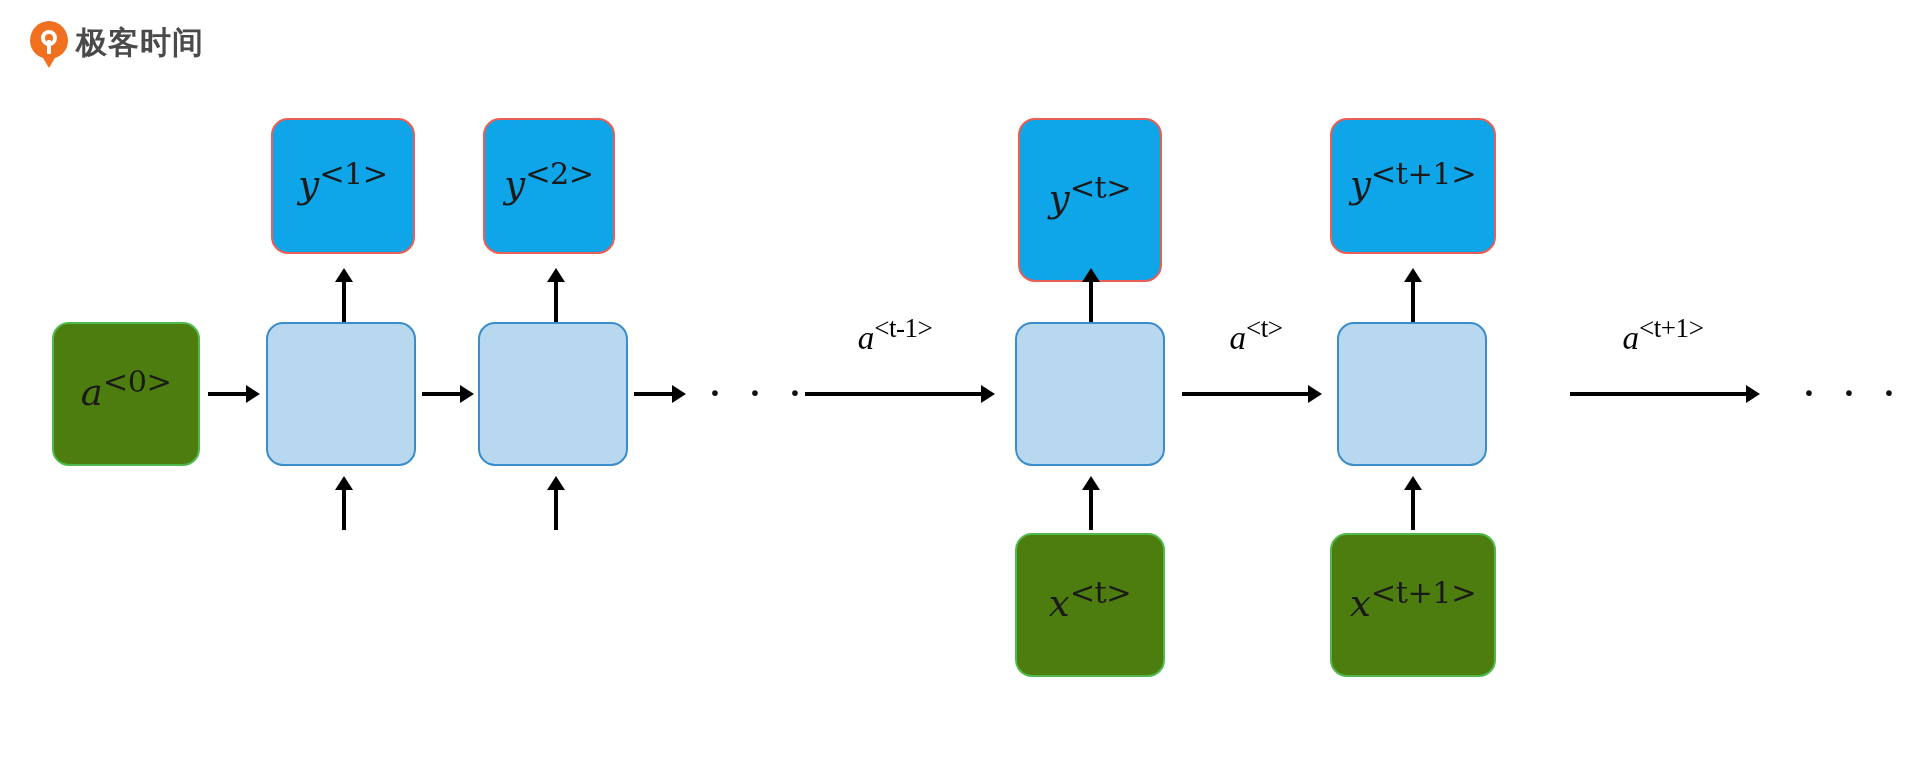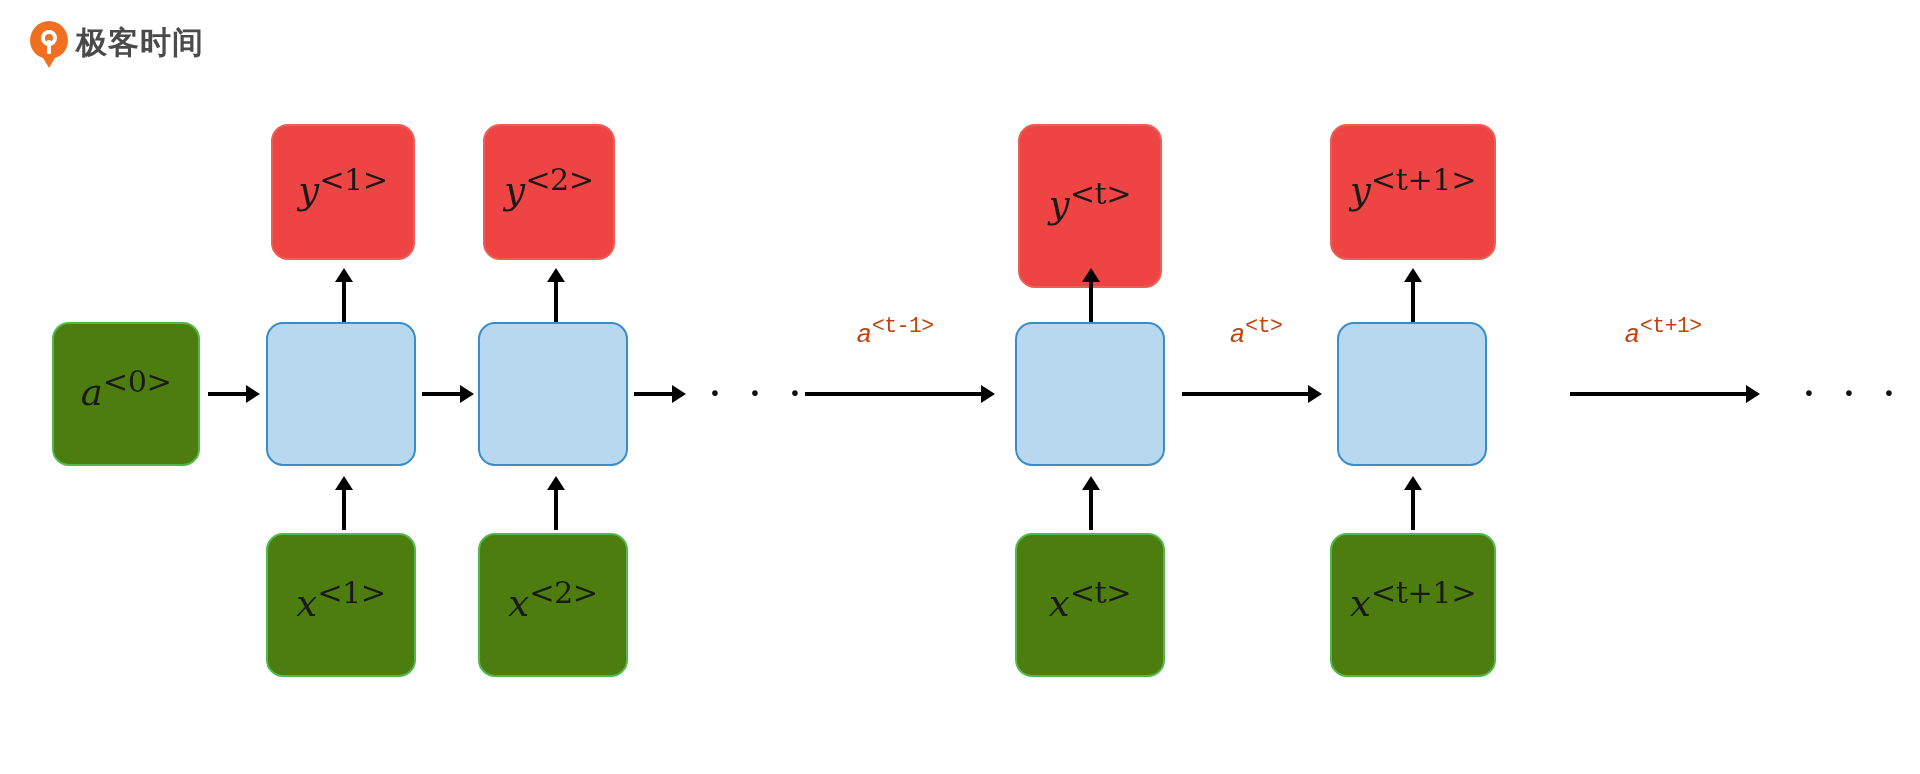--- a/index.html
+++ b/index.html
@@ -91,21 +91,21 @@
     transform: translateY(-2px);
   }
   .node .lbl sup {
     font-size: 0.82em;
     font-style: normal;
     letter-spacing: -0.5px;
     vertical-align: super;
     line-height: 0;
   }
 
-  .node-pink  { background: #ef4444; border-color: #ea5f55; margin-top: 6px; }
+  .node-pink  { background: #0ea5e9; border-color: #ea5f55; }
   .node-blue  { background: #b7d8ee; border-color: #3a8cca; }
   .node-green { background: #4d7c0f; border-color: #4fb94b; }
 
   
   .arrow-v, .arrow-h { position: absolute; }
   .arrow-v .shaft {
     position: absolute; left: 50%; transform: translateX(-50%);
     width: 4px; background: #000; top: 9px; bottom: 0;
   }
   .arrow-v .head {
@@ -122,24 +122,24 @@
   .arrow-h .head {
     position: absolute; top: 50%; right: 0; transform: translateY(-50%);
     width: 0; height: 0;
     border-top: 9px solid transparent;
     border-bottom: 9px solid transparent;
     border-left: 14px solid #000;
   }
 
   .edge-label {
     position: absolute;
-    font-family: Liberation Mono, monospace;
+    font-family: Liberation Serif, serif;
     font-style: italic;
-    font-size: 26px;
-    color: #c2410c;
+    font-size: 33px;
+    color: #000000;
     white-space: nowrap;
     line-height: 1;
     transform: translateX(-50%);
   }
   .edge-label sup {
     font-size: 0.82em;
     font-style: normal;
     letter-spacing: -0.5px;
     vertical-align: super;
     line-height: 0;
@@ -248,26 +248,20 @@
   </div>
   <div class="arrow-v" style="left:1080px; top:476px; width:22px; height:54px;">
     <div class="head"></div>
       <div class="shaft"></div>
   </div>
   <div class="arrow-v" style="left:1402px; top:476px; width:22px; height:54px;">
     <div class="head"></div>
       <div class="shaft"></div>
   </div>
 
-  <div class="node node-green" style="left:266px; top:533px; width:150px; height:144px;">
-    <span class="lbl"><span>x</span><sup>&lt;1&gt;</sup></span>
-  </div>
-  <div class="node node-green" style="left:478px; top:533px; width:150px; height:144px;">
-    <span class="lbl"><span>x</span><sup>&lt;2&gt;</sup></span>
-  </div>
   <div class="node node-green" style="left:1015px; top:533px; width:150px; height:144px;">
     <span class="lbl"><span>x</span><sup>&lt;t&gt;</sup></span>
   </div>
   <div class="node node-green" style="left:1330px; top:533px; width:166px; height:144px;">
     <span class="lbl"><span>x</span><sup>&lt;t+1&gt;</sup></span>
   </div>
 
   <div class="ellipsis" style="left:758px; top:394px;">· · ·</div>
   <div class="ellipsis" style="left:1852px; top:394px;">· · ·</div>
 

